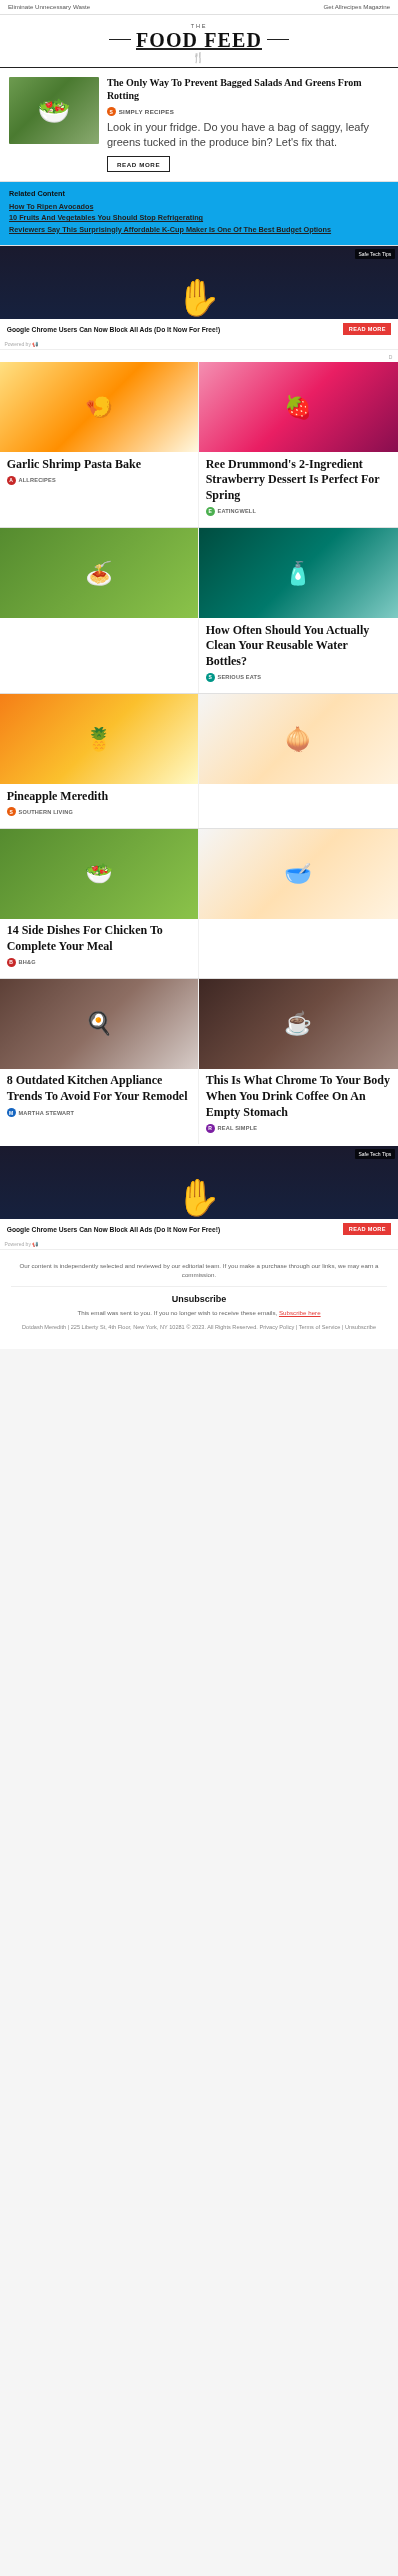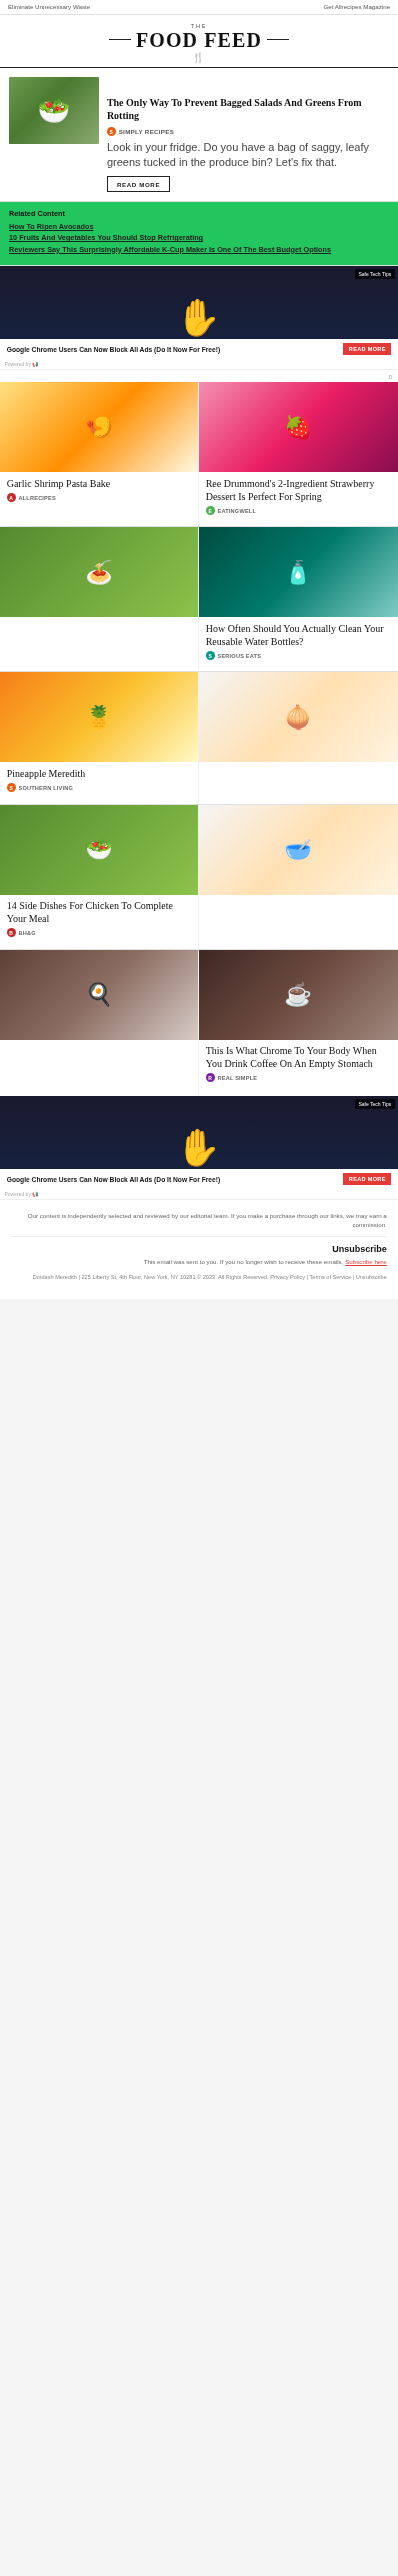--- a/index.html
+++ b/index.html
@@ -74,21 +74,21 @@
     }
     .hero-image-inner {
       width: 100%;
       height: 100%;
       background: linear-gradient(135deg, #6d9b50 0%, #4a7a30 40%, #8aaa70 100%);
       display: flex;
       align-items: center;
       justify-content: center;
       font-size: 20px;
     }
-    .hero-content { flex: 1; margin-top: 20px; }
+    .hero-content { flex: 1; }
     .hero-title {
       font-size: 10px;
       font-weight: 800;
       line-height: 1.25;
       color: #111;
       margin-bottom: 4.5px;
       font-family: Georgia, serif;
     }
     .source-badge {
       display: inline-flex;
@@ -127,21 +127,21 @@
       font-weight: 800;
       letter-spacing: 0.6px;
       color: #222;
       text-transform: uppercase;
       cursor: pointer;
       background: #fff;
     }
 
     
     .related {
-      background: #22c55e;
+      background: #0ea5e9;
       padding: 6.7px 9px 9px;
       border-bottom: 0.6px solid #e0e0e0;
     }
     .related-title {
       font-size: 7.3px;
       font-weight: 800;
       margin-bottom: 4.5px;
       color: #111;
     }
     .related-link {
@@ -229,22 +229,22 @@
       height: 90px;
       display: flex;
       align-items: center;
       justify-content: center;
       font-size: 22.5px;
     }
     .card-body {
       padding: 4.5px 6.7px 2.2px;
     }
     .card-title {
-      font-size: 10px;
-      font-weight: 400;
+      font-size: 12px;
+      font-weight: 700;
       line-height: 1.3;
       color: #111;
       margin-bottom: 3.4px;
       font-family: Georgia, serif;
     }
     .card-source {
       display: flex;
       align-items: center;
       gap: 2.8px;
       font-size: 5.6px;
@@ -264,21 +264,21 @@
     
     .footer-ad {
       background: #eee;
       margin-top: 0;
     }
 
     
     .footer {
       background: #fff;
       padding: 11.2px 11.2px 17px;
-      text-align: right;
+      text-align: center;
     }
     .footer-disclaimer {
       font-size: 6.2px;
       color: #666;
       line-height: 1.5;
       margin-bottom: 6.7px;
     }
     .unsub-section {
       margin-bottom: 6.7px;
     }
@@ -323,21 +323,21 @@
 </head>
 <body>
 
 <div class="top-bar">
   <a>Eliminate Unnecessary Waste</a>
   <a>Get Allrecipes Magazine</a>
 </div>
 
 <div class="header">
   <span class="header-the">THE</span>
-  <div style="display:flex;align-items:center;justify-content:center;">
+  <div style="display:flex;align-items:center;justify-content:center;text-decoration:underline;">
     <span class="header-line"></span>
     <span class="header-title">FOOD FEED</span>
     <span class="header-line"></span>
   </div>
   <span class="header-icon">🍴</span>
 </div>
 
 <div class="hero">
   <div class="hero-image">
     <div class="hero-image-inner">
@@ -468,20 +468,27 @@
       <div class="card-img-placeholder img-cream">
         <span>🥣</span>
       </div>
     </div>
 
     <hr class="section-divider" style="grid-column:1/-1;">
 
     <div class="card card-border-right">
       <div class="card-img-placeholder img-kitchen">
         <span>🍳</span>
+      </div>
+      <div class="card-body">
+        <div class="card-title">8 Outdated Kitchen Appliance Trends To Avoid For Your Remodel</div>
+        <div class="card-source">
+          <span class="source-dot dot-blue">M</span>
+          <span>MARTHA STEWART</span>
+        </div>
       </div>
     </div>
 
     <div class="card">
       <div class="card-img-placeholder img-coffee">
         <span>☕</span>
       </div>
       <div class="card-body">
         <div class="card-title">This Is What Chrome To Your Body When You Drink Coffee On An Empty Stomach</div>
         <div class="card-source">

